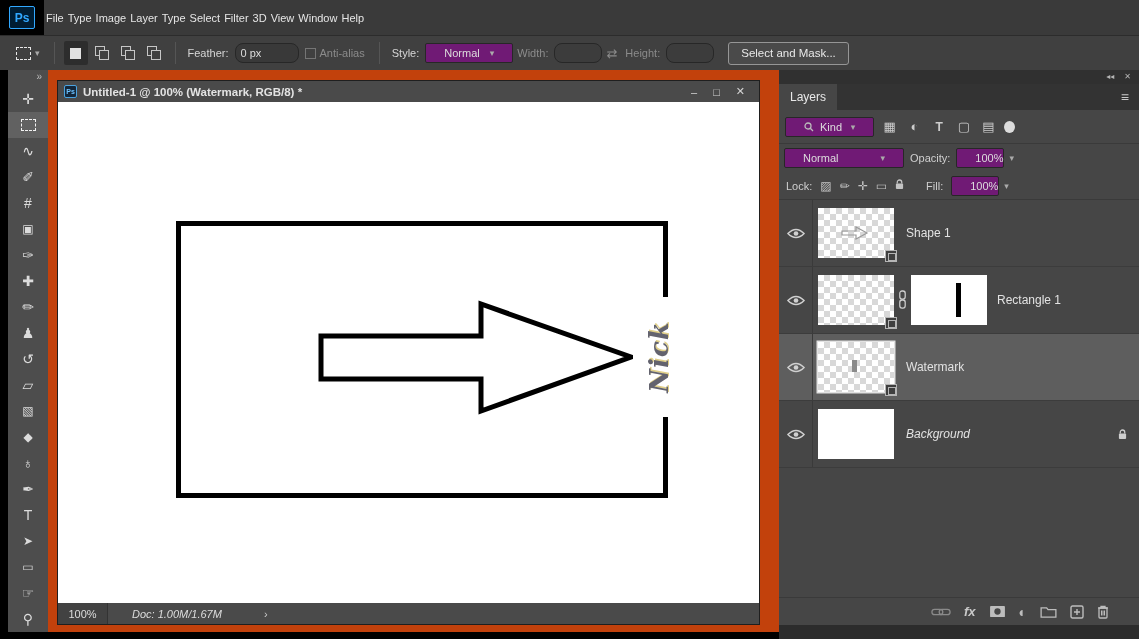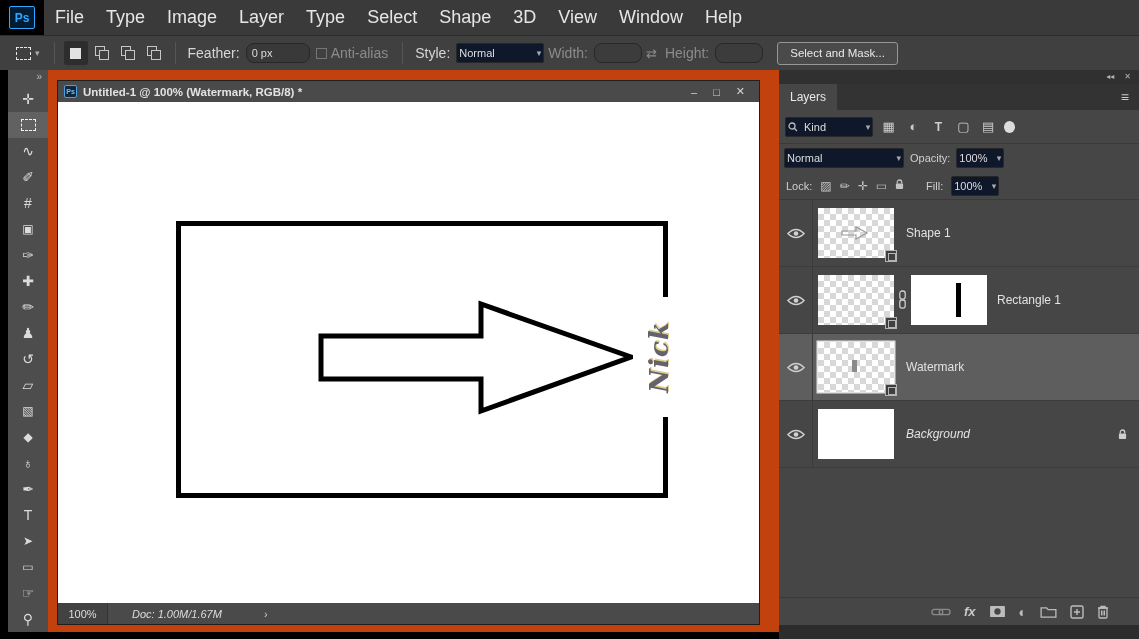--- a/index.html
+++ b/index.html
@@ -5,41 +5,41 @@
   * { margin:0; padding:0; box-sizing:border-box; }
   html,body { width:1139px; height:639px; overflow:hidden; }
   body { font-family:"Liberation Sans", sans-serif; background:#000; position:relative; }
   #app { position:absolute; inset:0; background:#000; }
 
   
   #menubar { position:absolute; left:0; top:0; width:1139px; height:35px; background:#3a3a3a; display:flex; align-items:stretch; }
   .logo-well { width:44px; background:#000; display:flex; align-items:center; justify-content:center; }
   .ps-logo { width:26px; height:23px; background:#001d33; border:1px solid #31a8ff; color:#31a8ff; font-size:12px; font-weight:bold; display:flex; align-items:center; justify-content:center; border-radius:2px; }
   .menus { display:flex; align-items:center; }
-  .menu-item { padding:0 11px; color:#e6e6e6; font-size:18px; height:100%; display:flex; align-items:center; cursor:default; }
+  .menu-item { padding:0 2px; color:#e6e6e6; font-size:11px; height:100%; display:flex; align-items:center; cursor:default; }
 
   
   #optionsbar { position:absolute; left:0; top:35px; width:1139px; height:35px; background:#404040; border-top:1px solid #2c2c2c; display:flex; align-items:center; padding-left:10px; }
   .tool-preset { display:flex; align-items:center; gap:4px; padding:0 6px; }
   .mini-marquee { width:15px; height:13px; border:1px dashed #e8e8e8; display:inline-block; }
   .caret { color:#aaa; font-size:9px; }
   .vsep { width:1px; height:22px; background:#2e2e2e; border-right:1px solid #555; margin:0 8px; }
   .mode-btn { width:24px; height:24px; display:flex; align-items:center; justify-content:center; margin:0 1px; }
   .mode-btn.pressed { background:#2d2d2d; border-radius:2px; }
   .icon-new-sel { width:11px; height:11px; background:#e2e2e2; display:inline-block; }
   .dbl { position:relative; width:14px; height:14px; display:inline-block; }
   .dbl::before { content:""; position:absolute; left:0; top:0; width:8px; height:8px; border:1px solid #c6c6c6; }
   .dbl::after { content:""; position:absolute; right:0; bottom:0; width:8px; height:8px; border:1px solid #c6c6c6; background:#404040; }
-  .opt-label { color:#d6d6d6; font-size:14px; margin:0 6px 0 4px; }
+  .opt-label { color:#d6d6d6; font-size:11px; margin:0 6px 0 4px; }
   .opt-label.dim, .dim-glyph { color:#8b8b8b; }
   .ps-input { height:20px; background:#393939; border:1px solid #272727; border-radius:8px; color:#ddd; font-size:11px; padding:0 5px; font-family:"Liberation Sans",sans-serif; }
   .ps-input.w-feather { width:64px; }
   .ps-input.w-dim { width:48px; background:#3c3c3c; color:#999; }
   .chk { width:11px; height:11px; border:1px solid #757575; display:inline-block; margin-left:6px; }
-  .ps-select { height:20px; background:#0f172a; border:1px solid #272727; border-radius:2px; display:flex; align-items:center; padding:0 2px; color:#ddd; font-size:11px; gap:6px; }
+  .ps-select { height:20px; background:#701a75; border:1px solid #272727; border-radius:2px; display:flex; align-items:center; padding:0 18px; color:#ddd; font-size:11px; gap:6px; }
   .ps-select .sel-text { white-space:nowrap; }
   .ps-select .caret { margin-left:auto; }
   .sel-style { width:88px; }
   .swap-glyph { font-size:13px; margin:0 4px; }
   .btn-select-mask { height:23px; padding:0 12px; background:#4a4a4a; border:1px solid #969696; border-radius:3px; color:#e8e8e8; font-size:11.5px; margin-left:14px; cursor:default; display:flex; align-items:center; }
 
   
   #toolbar { position:absolute; left:8px; top:70px; width:40px; height:562px; background:#4d4d4d; }
   .tb-collapse { height:16px; color:#bdbdbd; font-size:10px; text-align:right; padding-right:6px; line-height:14px; }
   #toolbar ul { list-style:none; }
@@ -121,21 +121,21 @@
     <div class="logo-well">
       <span class="ps-logo">Ps</span>
     </div>
     <nav class="menus">
       <span class="menu-item">File</span>
       <span class="menu-item">Type</span>
       <span class="menu-item">Image</span>
       <span class="menu-item">Layer</span>
       <span class="menu-item">Type</span>
       <span class="menu-item">Select</span>
-      <span class="menu-item">Shape</span>
+      <span class="menu-item">Filter</span>
       <span class="menu-item">3D</span>
       <span class="menu-item">View</span>
       <span class="menu-item">Window</span>
       <span class="menu-item">Help</span>
     </nav>
   </header>
 
   <div id="optionsbar">
     <span class="tool-preset">
       <span class="mini-marquee"></span>

